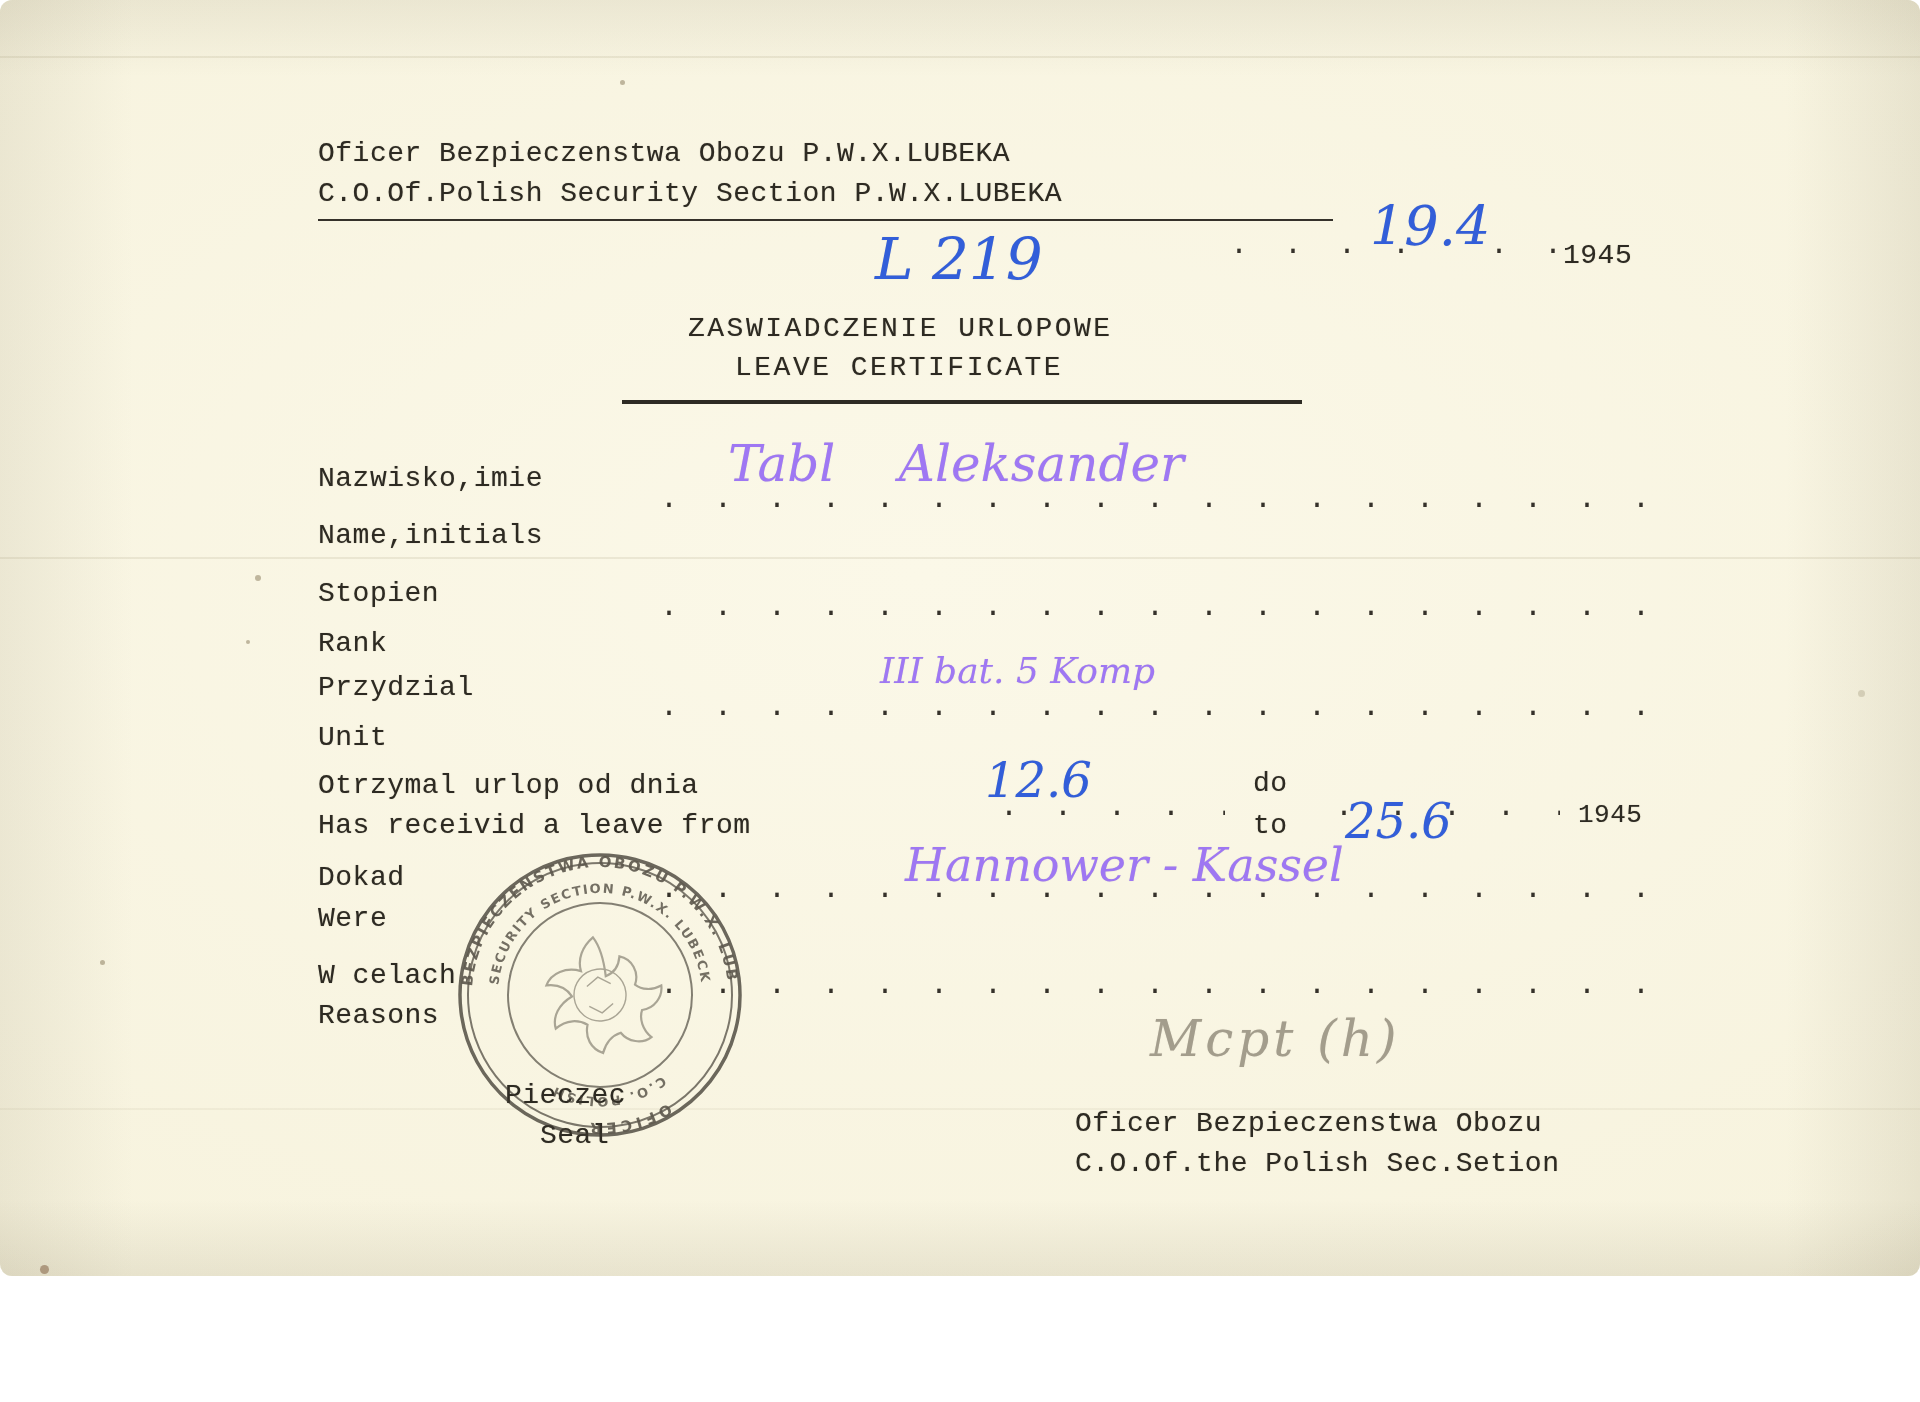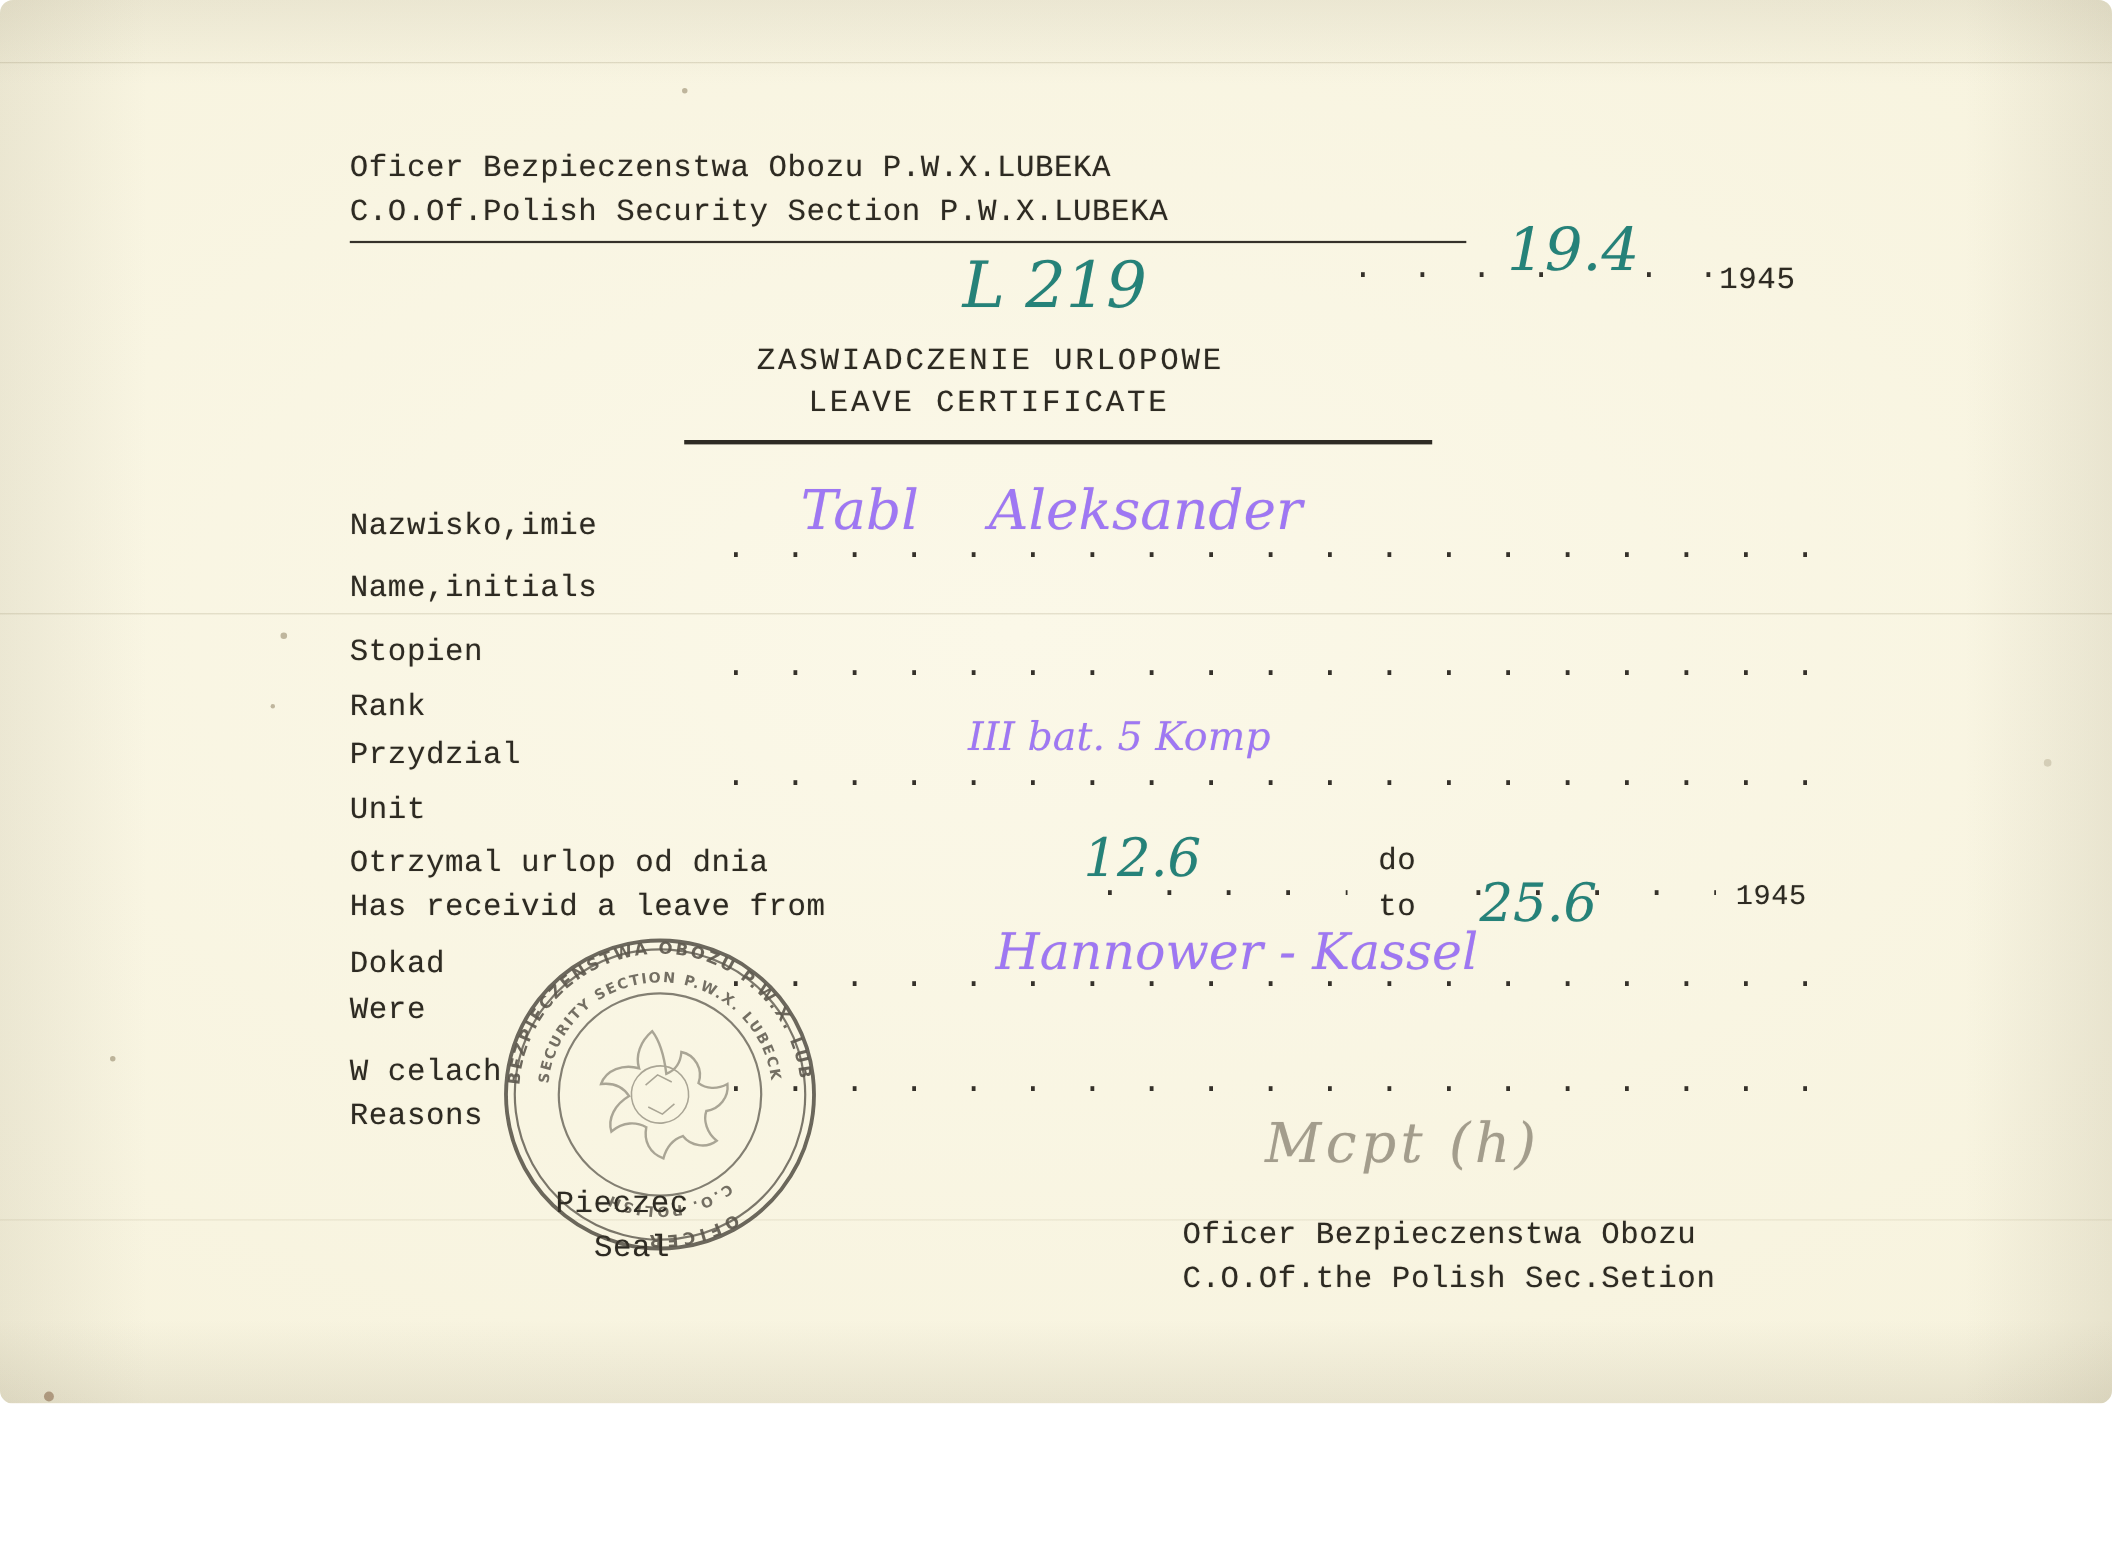--- a/index.html
+++ b/index.html
@@ -84,21 +84,21 @@
   
   .hand {
     position: absolute;
     font-family: "DejaVu Serif", serif;
     font-style: italic;
     color: #8b5cf6;
     white-space: pre;
     opacity: 0.82;
     text-shadow: 0 0 1px rgba(90,85,70,0.25);
   }
-  .hand-dark { color: #0f766e; opacity: 0.9; }
+  .hand-dark { color: #1d4ed8; opacity: 0.9; }
   .hand-faint { color: #837c6c; opacity: 0.72; }
 
   
   #stamp {
     position: absolute;
     left: 450px;
     top: 845px;
     width: 300px;
     height: 300px;
     transform: rotate(-7deg);

